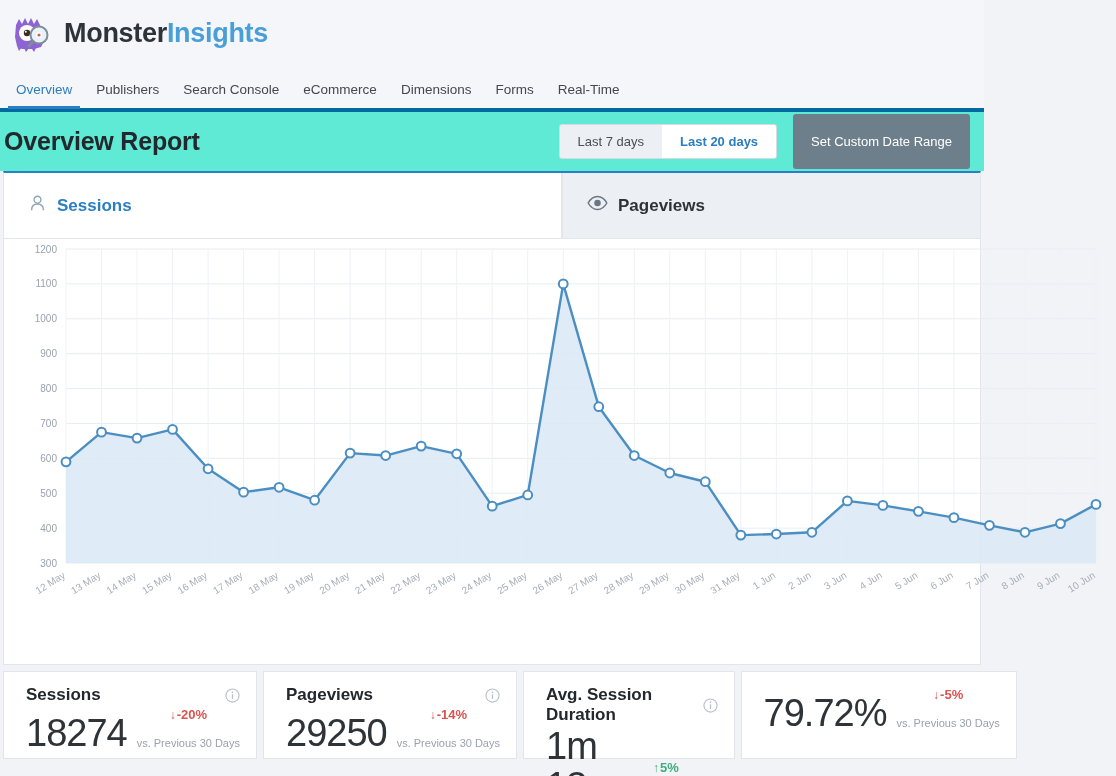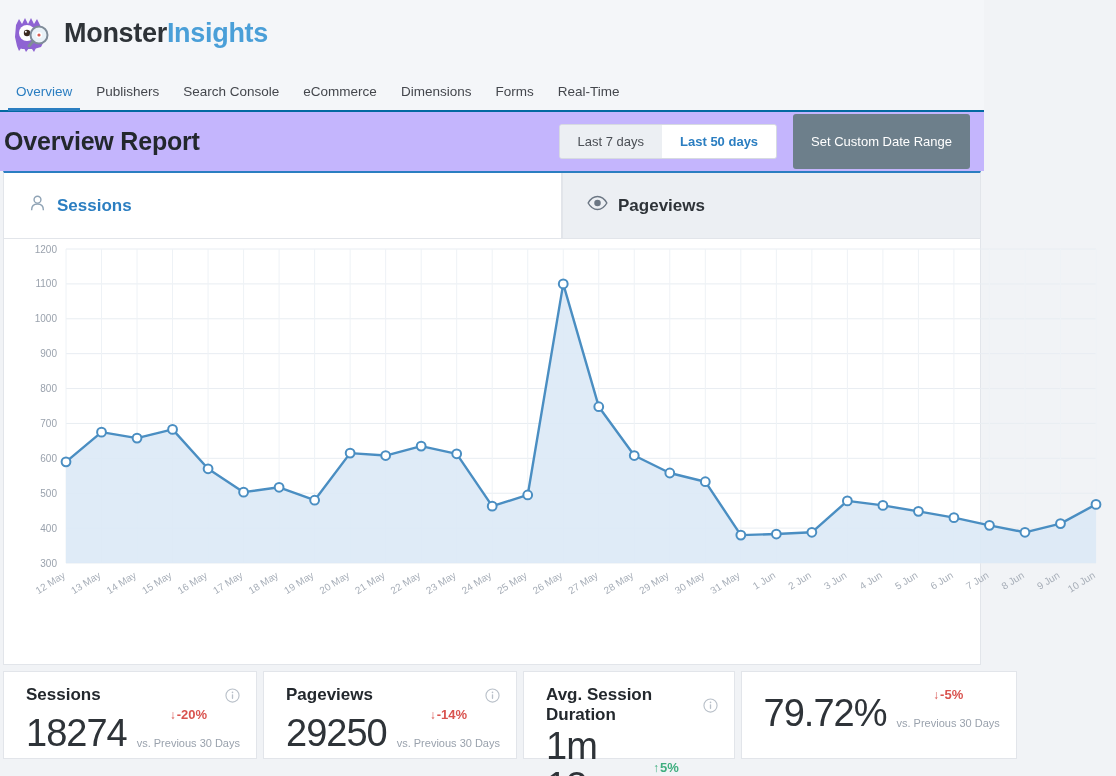--- a/index.html
+++ b/index.html
@@ -17,36 +17,36 @@
     display: flex; align-items: center; padding-left: 10px;
   }
   .logo-mark { width: 44px; height: 44px; position: relative; flex: 0 0 auto; }
   .logo-text { font-size: 27px; font-weight: bold; letter-spacing: -0.3px; margin-left: 10px; }
   .logo-text .m { color: #2e3338; }
   .logo-text .i { color: #4a9fd8; }
 
   
   .navbar {
     height: 46px; background: #f4f6f9;
-    border-bottom: 2px solid #0369a1;
+    border-bottom: 4px solid #0369a1;
     display: flex; align-items: flex-end; padding-left: 4px;
   }
   .navtab {
     font-size: 13.5px; color: #44474d; padding: 0 12px 11px 12px;
     cursor: pointer; white-space: nowrap; position: relative;
   }
   .navtab.active { color: #2b7ec1; }
   .navtab.active::after {
     content: ""; position: absolute; left: 4px; right: 4px; bottom: -1px;
     height: 3px; background: #2b7ec1;
   }
 
   
   .titlerow {
-    height: 59px; background: #c4b5fd;
+    height: 59px; background: #5eead4;
     display: flex; align-items: center; justify-content: space-between;
     padding: 0 14px 0 4px;
   }
   .page-title { font-size: 25px; font-weight: bold; color: #23282d; letter-spacing: -0.2px; }
   .title-actions { display: flex; align-items: center; gap: 16px; }
   .range-group { display: flex; border: 1px solid #d6dae1; border-radius: 3px; overflow: hidden; background: #eceff3; }
   .range-btn {
     font-size: 13px; padding: 9px 18px; cursor: pointer;
     color: #4b4f55; background: #eceff3; border: none; font-family: inherit;
   }
@@ -127,21 +127,21 @@
     <div class="navtab">Dimensions</div>
     <div class="navtab">Forms</div>
     <div class="navtab">Real-Time</div>
   </div>
 
   <div class="titlerow">
     <div class="page-title">Overview Report</div>
     <div class="title-actions">
       <div class="range-group">
         <button class="range-btn">Last 7 days</button>
-        <button class="range-btn active">Last 50 days</button>
+        <button class="range-btn active">Last 20 days</button>
       </div>
       <button class="custom-btn">Set Custom Date Range</button>
     </div>
   </div>
 
   <div class="panel">
     <div class="metric-tabs">
       <div class="metric-tab active">
         <span>
           <svg viewBox="0 0 20 20" width="19" height="19">

